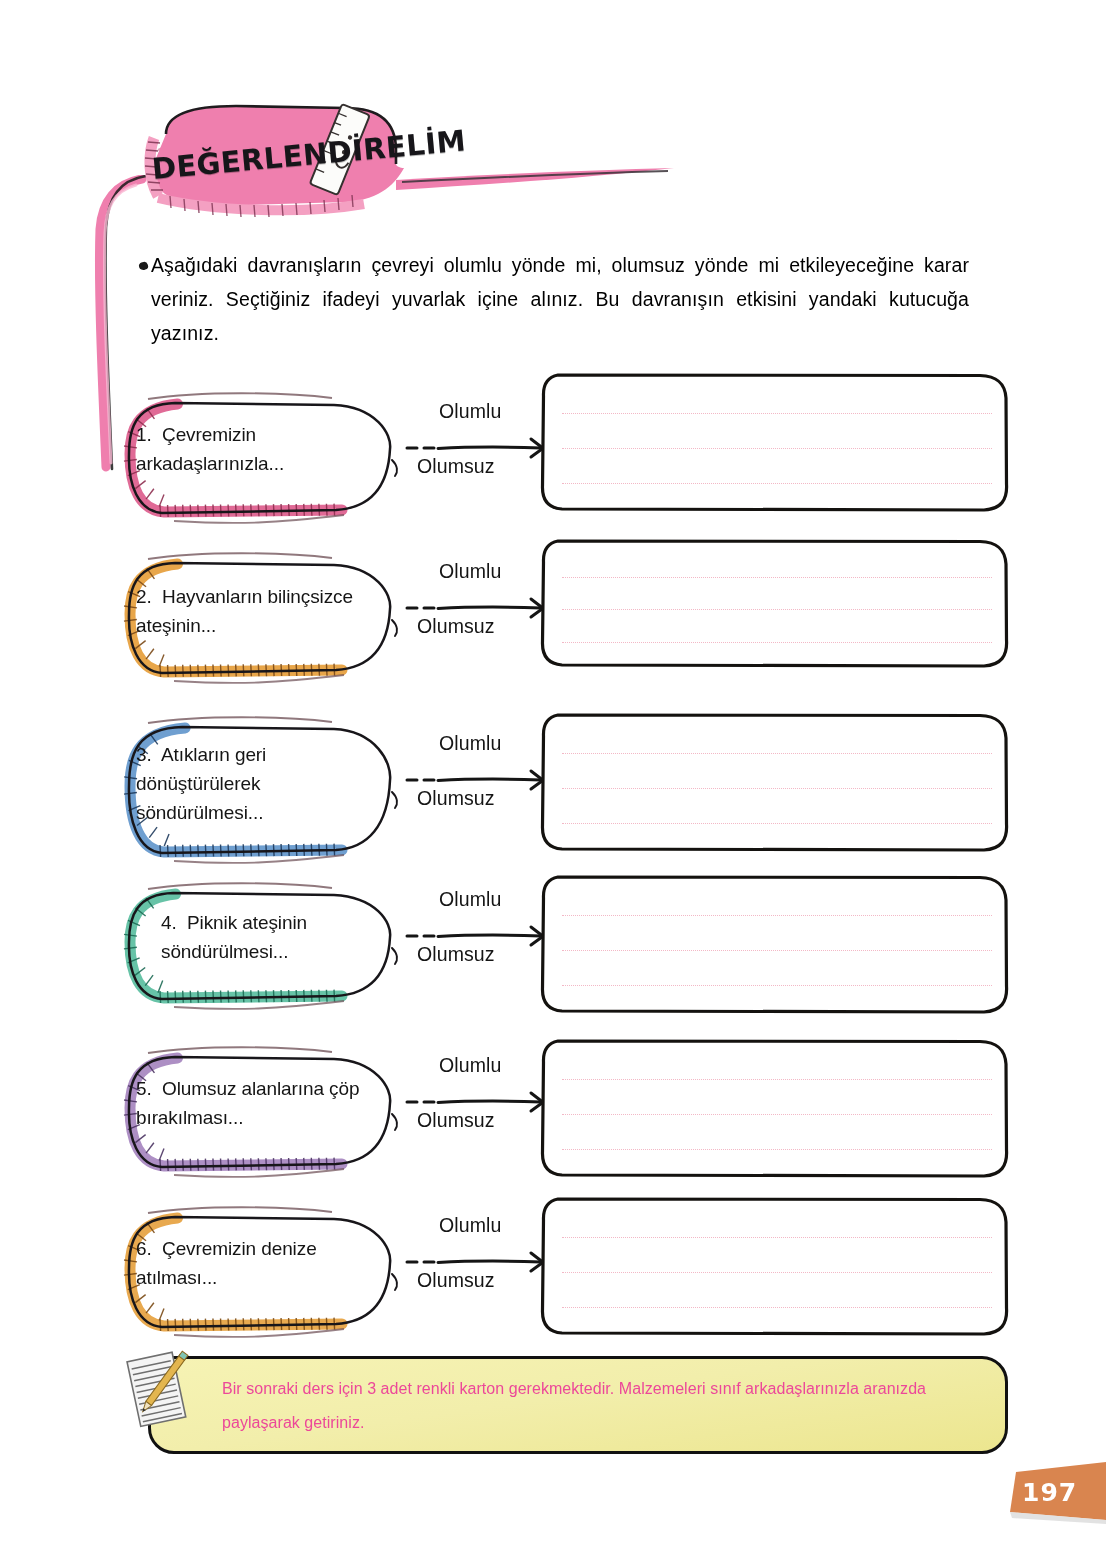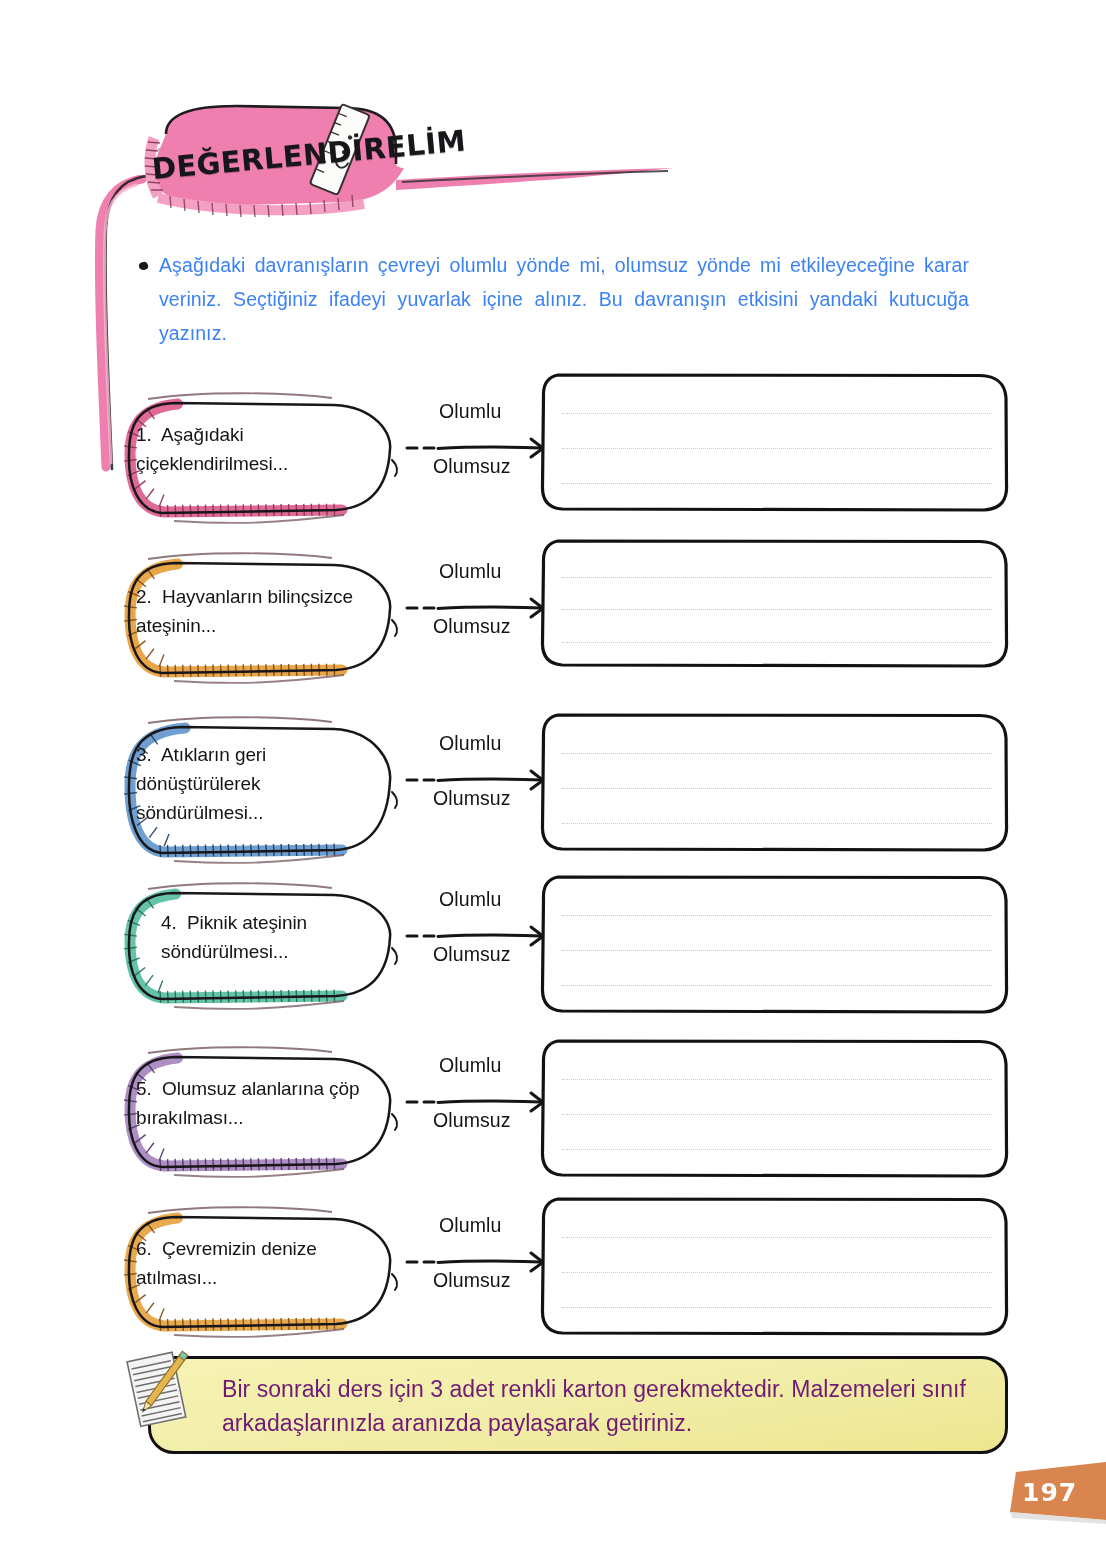--- a/index.html
+++ b/index.html
@@ -68,24 +68,24 @@
     position: absolute;
     left: 0px;
     top: 14px;
     width: 9px;
     height: 8px;
     background: #1a1a1a;
     border-radius: 50% 50% 45% 55%;
     transform: rotate(-18deg);
   }
   .intro-text {
-    margin-left: 20px;
+    margin-left: 12px;
     font-size: 19.5px;
     line-height: 34px;
-    color: #3b82f6;
+    color: #000000;
     letter-spacing: 0.1px;
     text-align: justify;
     text-align-last: left;
   }
 
   
   .row {
     position: absolute;
     left: 0;
     width: 1106px;
@@ -124,21 +124,21 @@
     height: 96px;
   }
   .conn-label {
     position: absolute;
     font-size: 19.5px;
     color: #151515;
     letter-spacing: 0.1px;
     white-space: nowrap;
   }
   .conn-label.pos { left: 34px; top: 0px; text-align: right; }
-  .conn-label.neg { left: 28px; top: 55px; }
+  .conn-label.neg { left: 12px; top: 55px; }
 
   
   .answer-box {
     position: absolute;
     left: 540px;
     width: 470px;
   }
   .answer-svg {
     position: absolute;
     left: 0;
@@ -169,23 +169,23 @@
     border: 3.5px solid #111111;
     border-radius: 26px;
     background: linear-gradient(172deg, #f6f3b4 0%, #f2eeab 45%, #ece68f 100%);
     box-sizing: border-box;
   }
   .note-text {
     position: absolute;
     left: 74px;
     top: 16px;
     width: 760px;
-    font-size: 23px;
+    font-size: 16px;
     line-height: 34px;
-    color: #701a75;
+    color: #ec4899;
     letter-spacing: 0.05px;
   }
   .note-icon {
     position: absolute;
     left: -28px;
     top: -10px;
     width: 76px;
     height: 92px;
   }
 
@@ -329,21 +329,21 @@
               <line x1="189.30434782608694" y1="105.8" x2="189.90434782608693" y2="117.8"></line>
               <line x1="196.8695652173913" y1="105.74" x2="197.4695652173913" y2="117.74"></line>
               <line x1="204.43478260869566" y1="105.68" x2="205.03478260869565" y2="117.68"></line>
               <line x1="212" y1="105.62" x2="212.6" y2="117.62"></line>
             </g>
             <path d="M 53 5 L 212 7 C 254 9, 270 36, 268 51 C 266 91.5, 246 110, 214 112 L 40 115 C 16 113, 6 86.5, 7 56 C 7 28.5, 15 6, 53 5 Z" fill="none" stroke="#18161a" stroke-width="2.5" stroke-linecap="round"></path>
             <path d="M 26 1 C 78 -7, 162 -6, 210 0" fill="none" stroke="#6b4b52" stroke-width="1.9" opacity="0.75"></path>
             <path d="M 52 123 C 118 127, 154 125, 222 117" fill="none" stroke="#6b4b52" stroke-width="1.8" opacity="0.7"></path>
             <path d="M 270 62 C 276 68, 276 74, 273 78" fill="none" stroke="#18161a" stroke-width="2" stroke-linecap="round"></path>
           </svg>
-          <div class="bubble-text" style="top: 22px;"><span class="num">1.&nbsp; </span><span>Aşağıdaki çiçeklendirilmesi...</span></div>
+          <div class="bubble-text" style="top: 22px;"><span class="num">1.&nbsp; </span><span>Çevremizin arkadaşlarınızla...</span></div>
         </div>
         <div class="connector" style="left: 405px; top: 400px;">
           <svg width="160" height="96" viewBox="0 0 160 96" style="position: absolute; left: 0px; top: 0px;">
             <line x1="2" y1="48" x2="12" y2="48" stroke="#151515" stroke-width="3" stroke-linecap="round"></line>
             <line x1="19" y1="48" x2="29" y2="48" stroke="#151515" stroke-width="3" stroke-linecap="round"></line>
             <path d="M33 48.5 C 70 46.5, 108 47, 136 48" fill="none" stroke="#151515" stroke-width="3" stroke-linecap="round"></path>
             <path d="M126 39 L 138 48.3 L 126 57" fill="none" stroke="#151515" stroke-width="3" stroke-linecap="round" stroke-linejoin="round"></path>
           </svg>
           <div class="conn-label pos">Olumlu</div>
           <div class="conn-label neg">Olumsuz</div>

